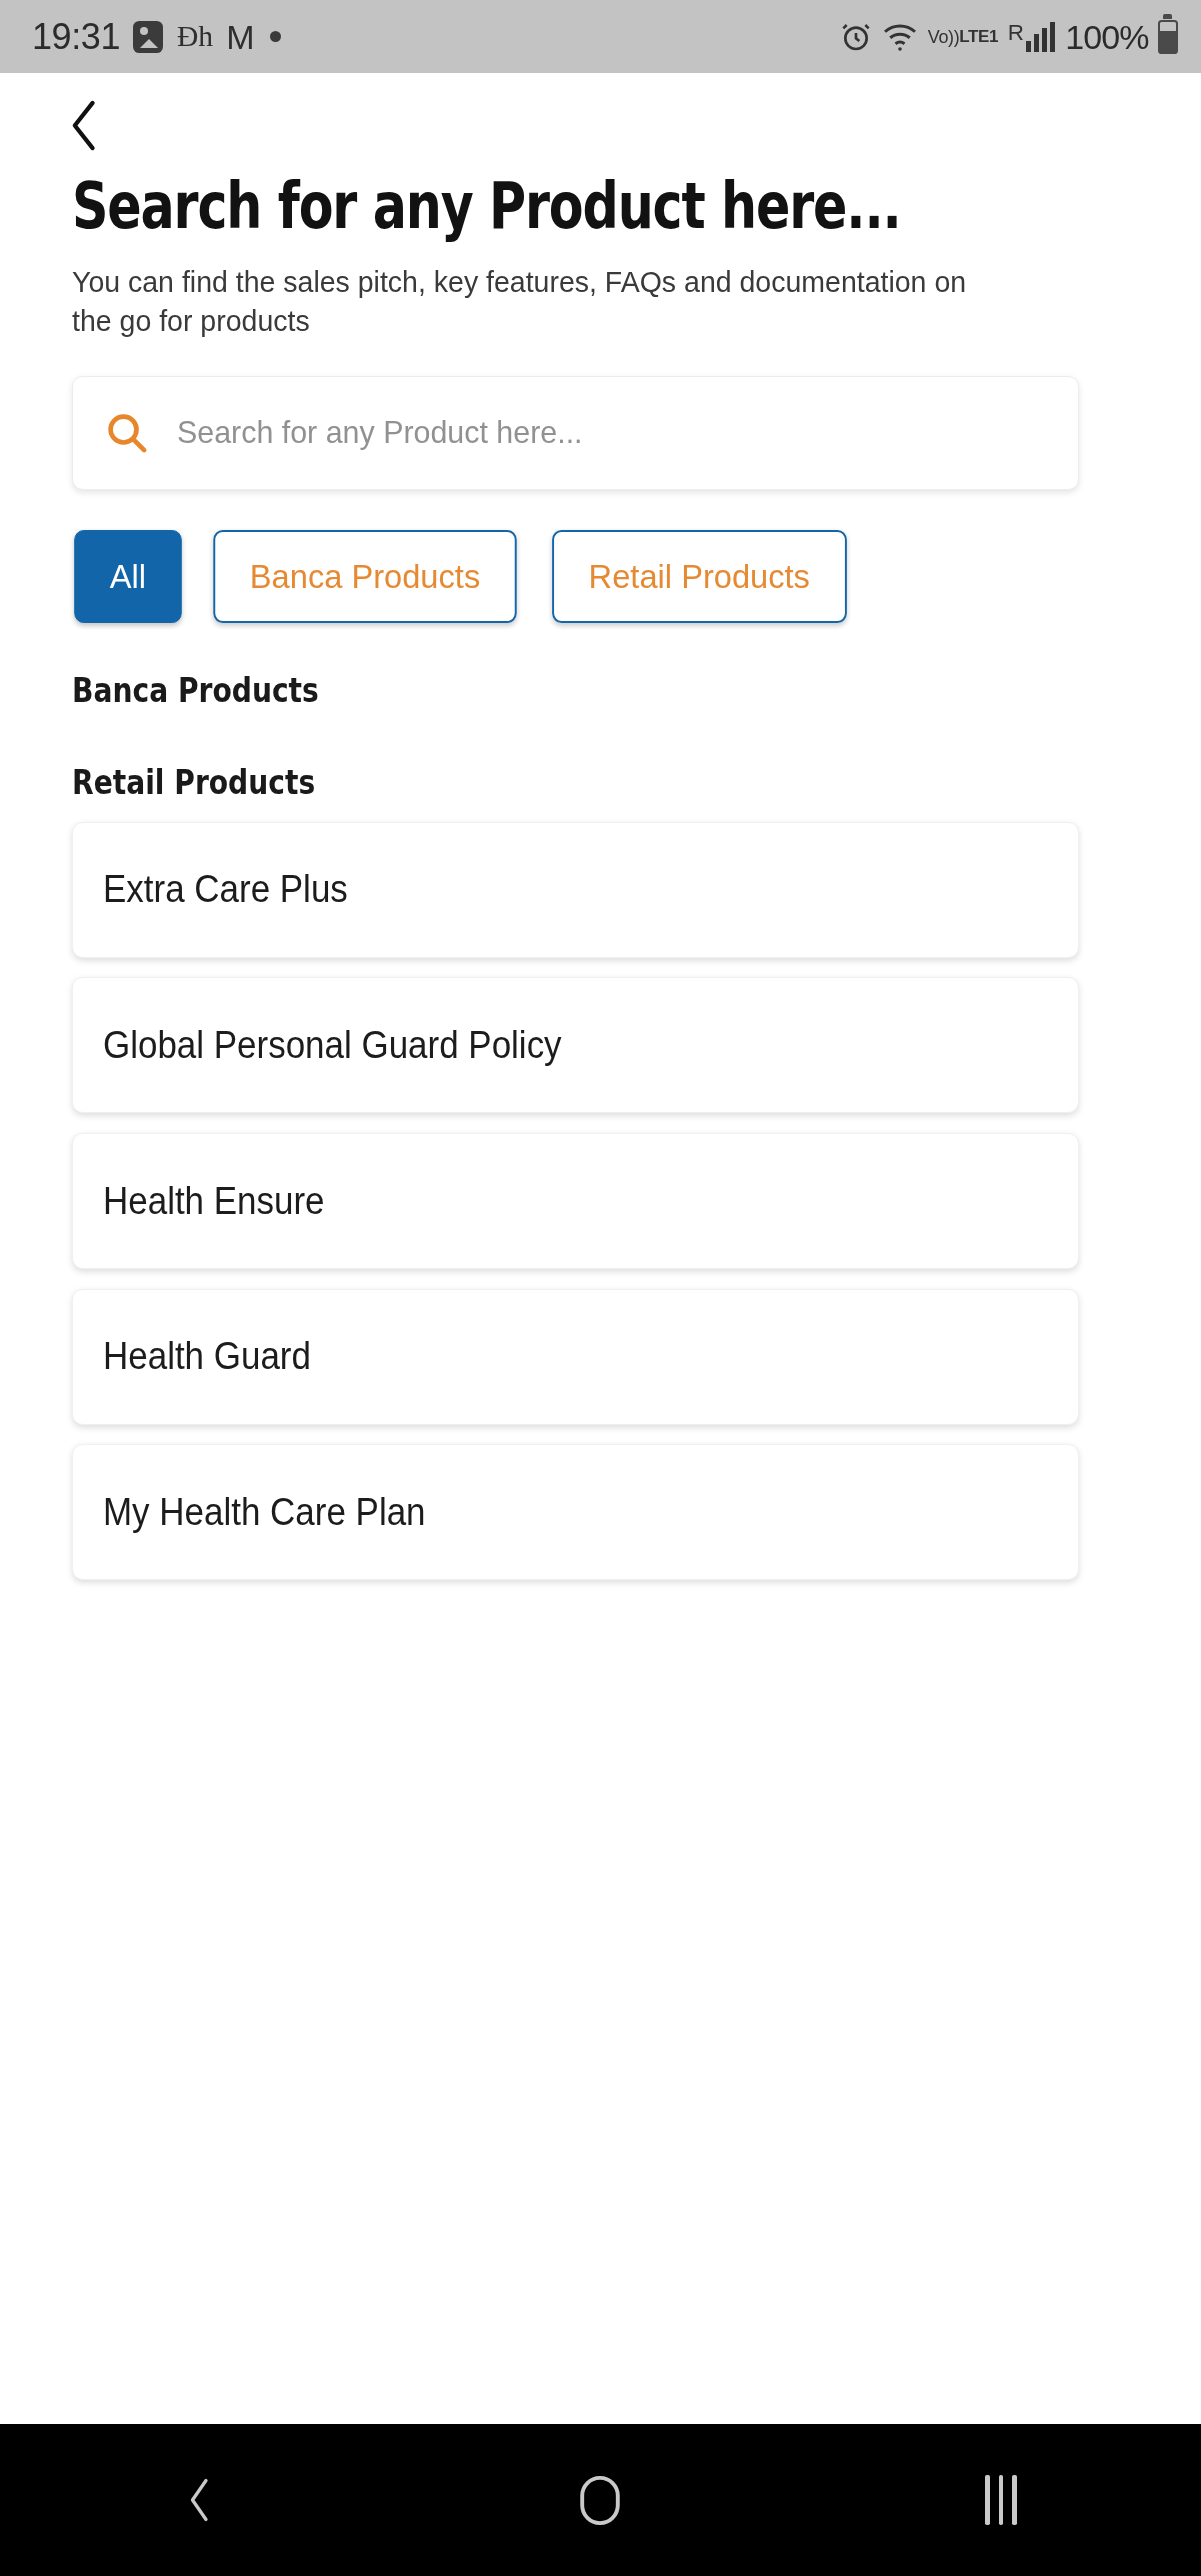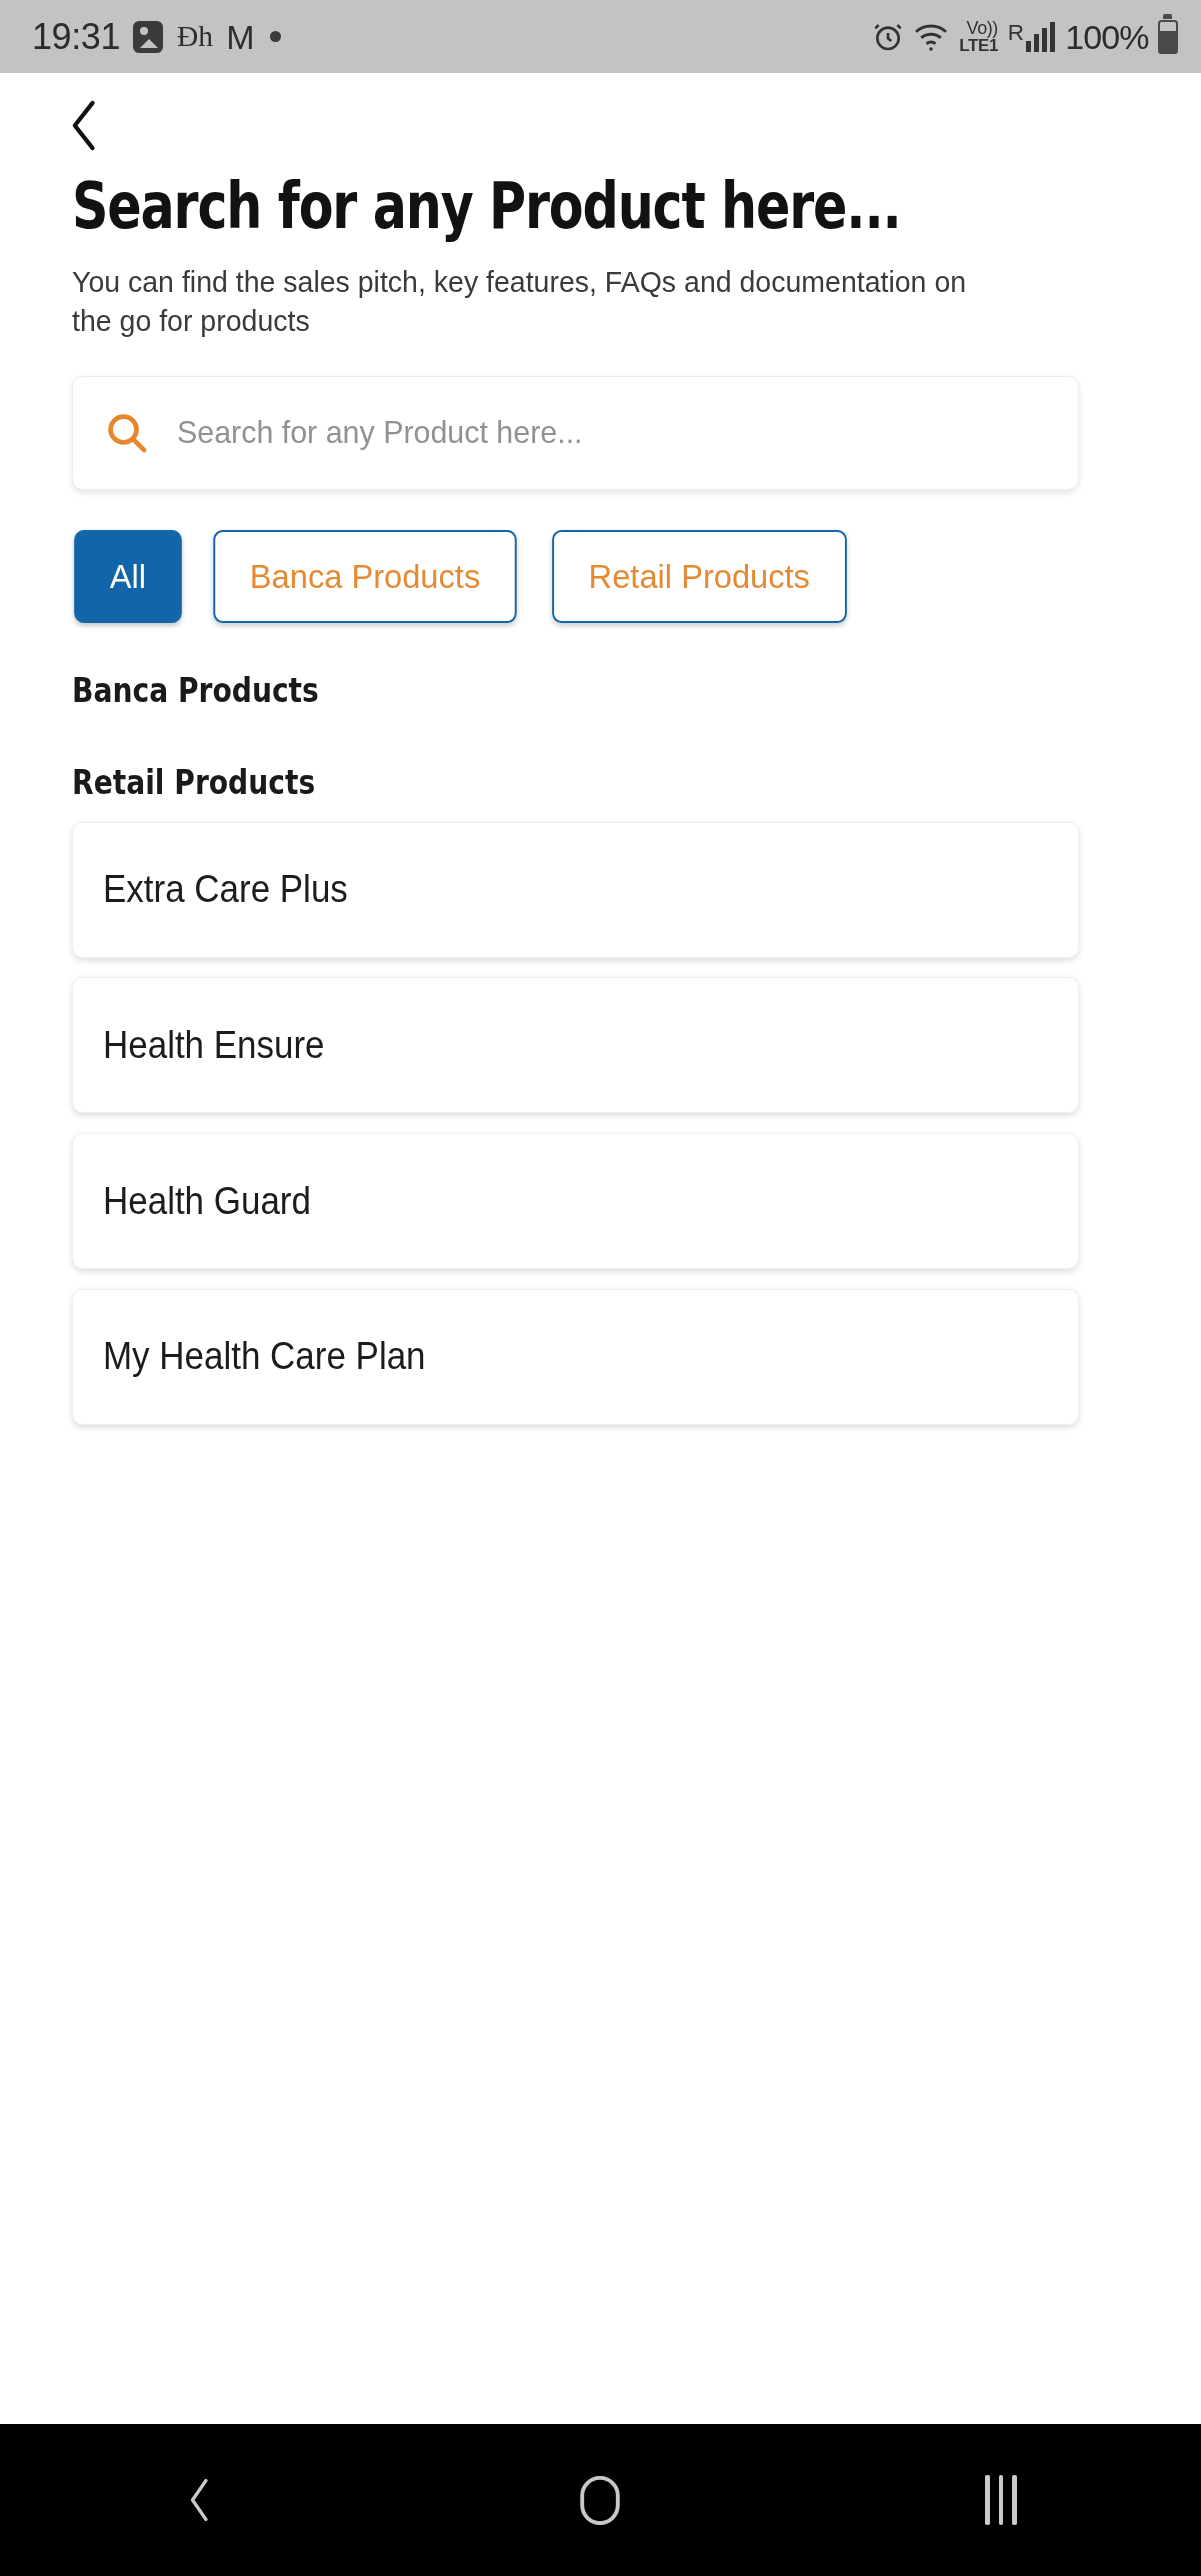--- a/index.html
+++ b/index.html
@@ -87,22 +87,22 @@
   }
 
   .status-right {
     display: flex;
     align-items: center;
     gap: 9.8px;
   }
   .sb-svg { display: block; }
   .volte-block {
     display: flex;
-    flex-direction: column;
-    align-items: flex-end;
+    flex-direction: row;
+    align-items: center;
     line-height: 1;
     color: #333;
   }
   .volte-top { font-size: 18px; letter-spacing: -0.4px; }
   .volte-bot { font-size: 17px; letter-spacing: -0.4px; font-weight: bold; }
   .roam-block {
     display: flex;
     align-items: flex-end;
     gap: 1.8px;
   }
@@ -377,20 +377,23 @@
 
     <div class="section-title">Banca Products</div>
 
 
     <div class="section-title second">Retail Products</div>
 
     <div class="card">
       <span class="card-label">Extra Care Plus</span>
     </div>
     <div class="card">
+      <span class="card-label">Global Personal Guard Policy</span>
+    </div>
+    <div class="card">
       <span class="card-label">Health Ensure</span>
     </div>
     <div class="card">
       <span class="card-label">Health Guard</span>
     </div>
     <div class="card">
       <span class="card-label">My Health Care Plan</span>
     </div>
 
   </div>

